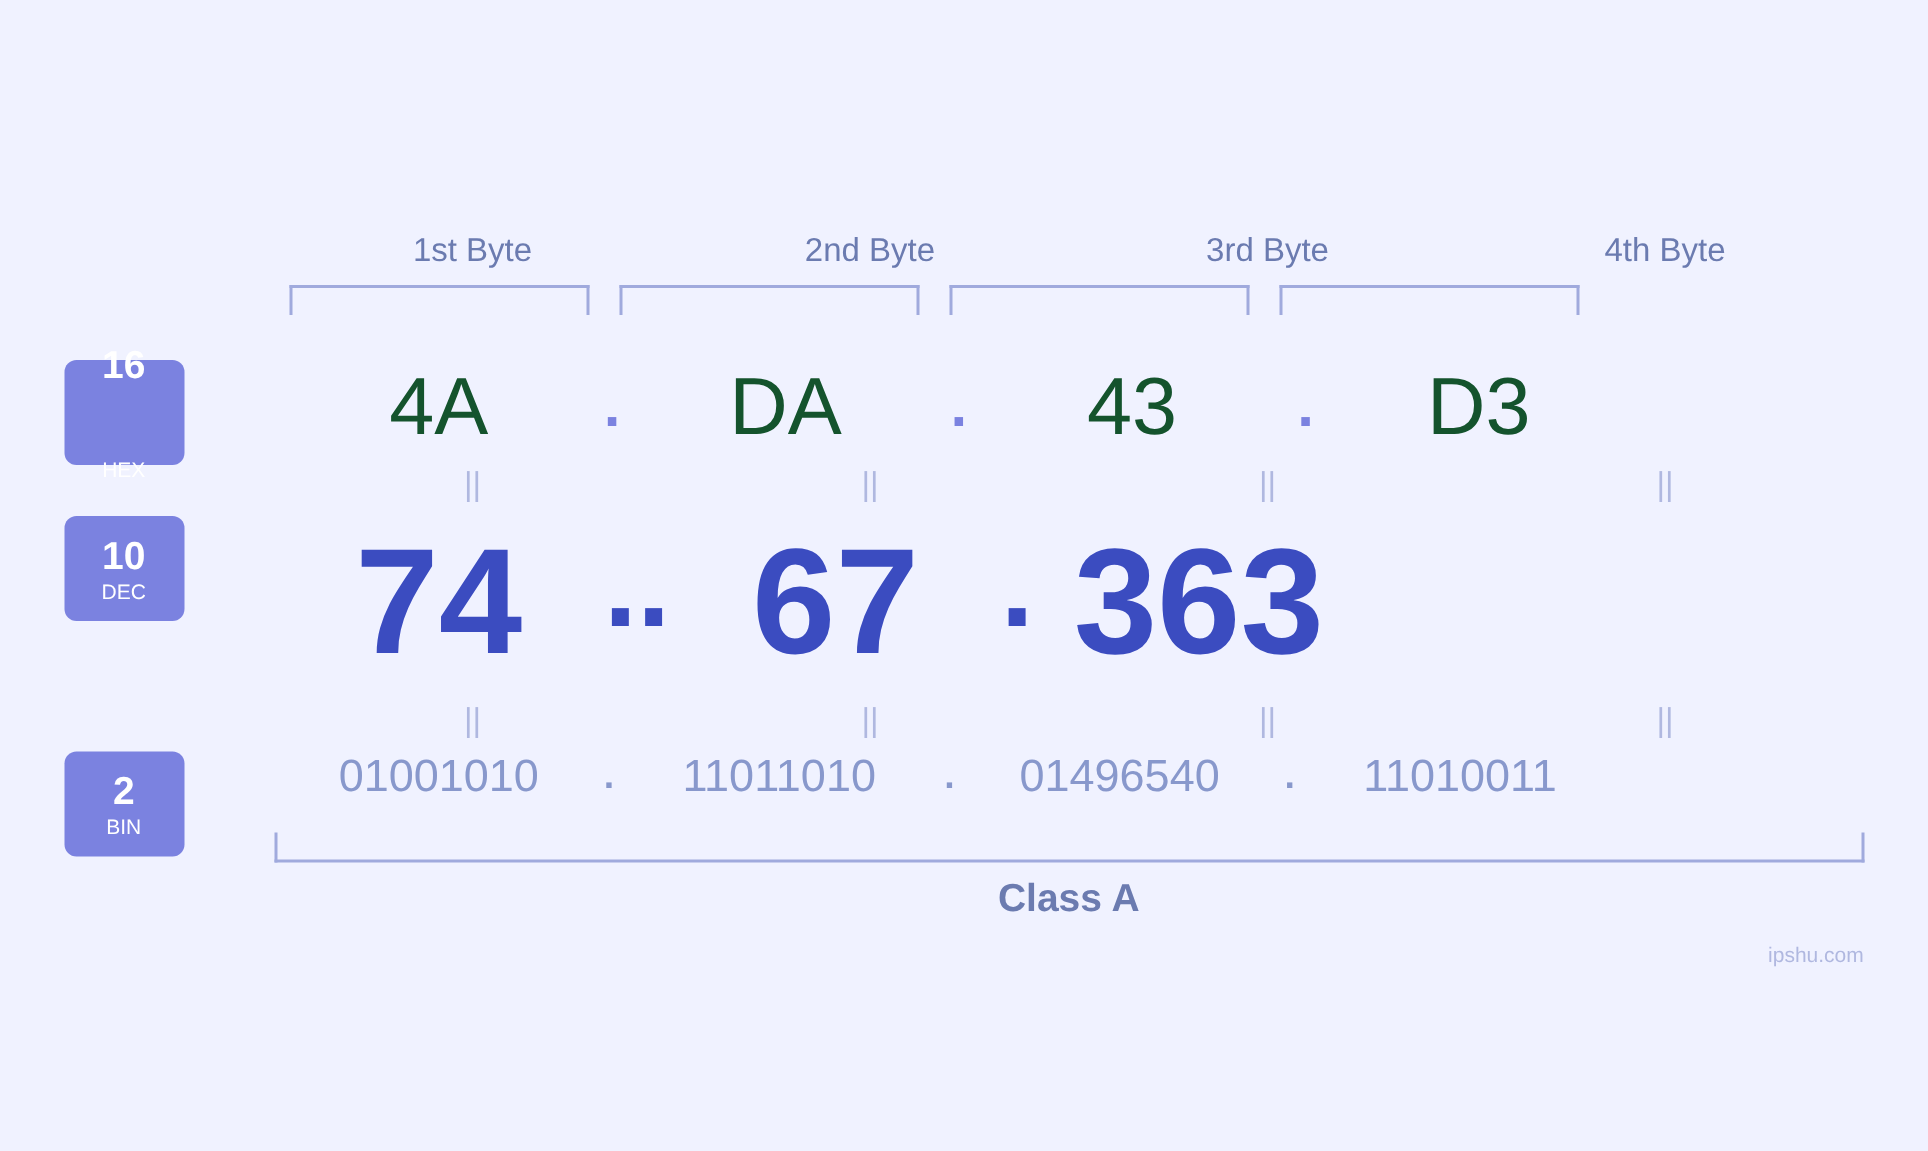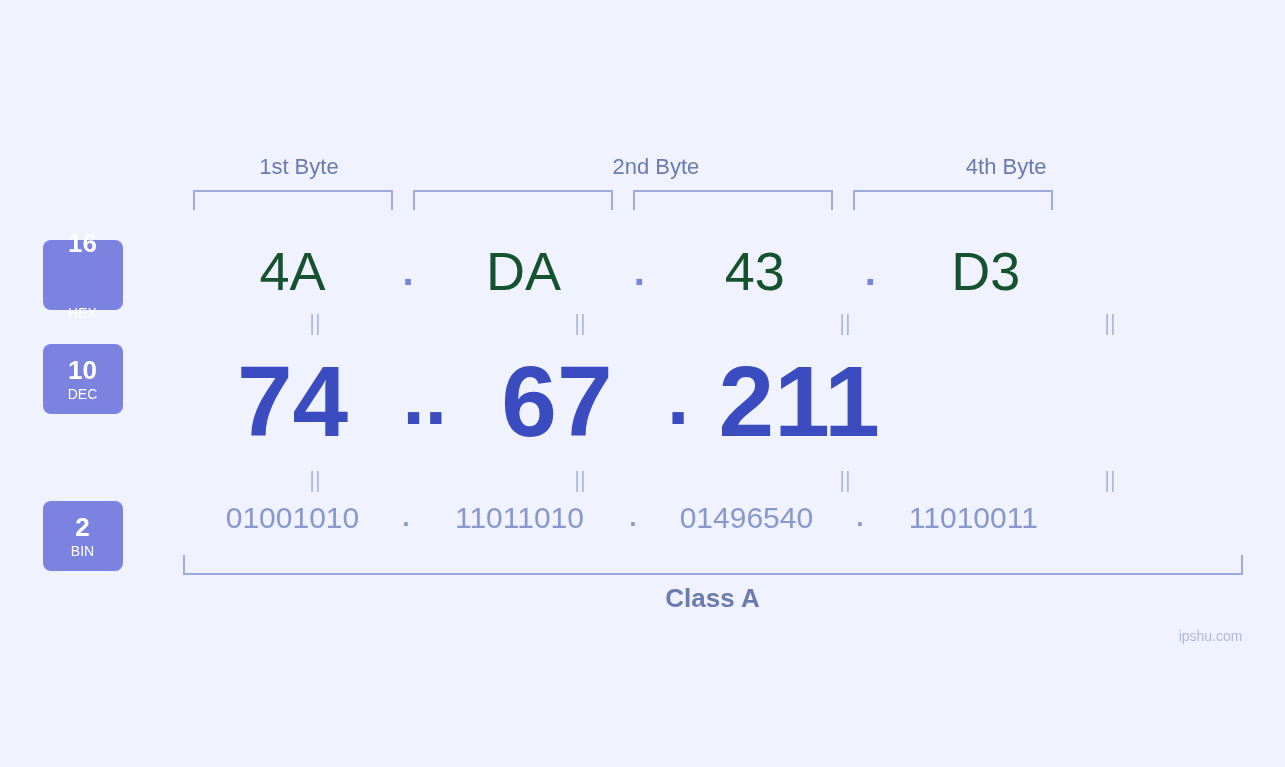--- a/index.html
+++ b/index.html
@@ -24,21 +24,21 @@
     .byte-headers {
       display: flex;
       justify-content: space-around;
       padding-left: 140px;
       margin-bottom: 10px;
     }
 
     .byte-label {
       color: #6b7bb0;
       font-size: 22px;
-      text-align: left;
+      text-align: center;
       width: 200px;
     }
 
     
     .bracket-row {
       display: flex;
       padding-left: 140px;
       margin-bottom: 30px;
     }
 
@@ -207,20 +207,21 @@
     }
   </style>
 </head>
 <body>
 
 <div class="container">
 
   <div class="byte-headers">
     <div class="byte-label">1st Byte</div>
     <div class="byte-label">2nd Byte</div>
+    <div class="byte-label">3rd Byte</div>
     <div class="byte-label">4th Byte</div>
   </div>
 
   <div class="bracket-row">
     <div class="bracket"></div>
     <div class="bracket"></div>
     <div class="bracket"></div>
     <div class="bracket"></div>
   </div>
 
@@ -246,27 +247,27 @@
       <div class="pipe">||</div>
       <div class="pipe">||</div>
       <div class="pipe">||</div>
     </div>
 
     <div class="data-section" style="margin-bottom: 0;">
       <div class="base-badge" style="top: 0;">
         <span class="badge-num">10</span>
         <span class="badge-label">DEC</span>
       </div>
-      <div class="data-row" style="align-items: flex-end;">
+      <div class="data-row" style="align-items: center;">
         <div class="byte-value dec">74</div>
         <div class="dot" style="font-size: 80px; color: #3b4cc0; font-weight: bold; line-height: 1; padding-bottom: 12px;">.</div>
         <div class="dot" style="font-size: 80px; color: #3b4cc0; font-weight: bold; line-height: 1; padding-bottom: 12px;">.</div>
         <div class="byte-value dec">67</div>
         <div class="dot" style="font-size: 80px; color: #3b4cc0; font-weight: bold; line-height: 1; padding-bottom: 12px;">.</div>
-        <div class="byte-value dec">211</div>
+        <div class="byte-value dec">363</div>
       </div>
     </div>
 
     <div class="pipe-row">
       <div class="pipe">||</div>
       <div class="pipe">||</div>
       <div class="pipe">||</div>
       <div class="pipe">||</div>
     </div>
 

